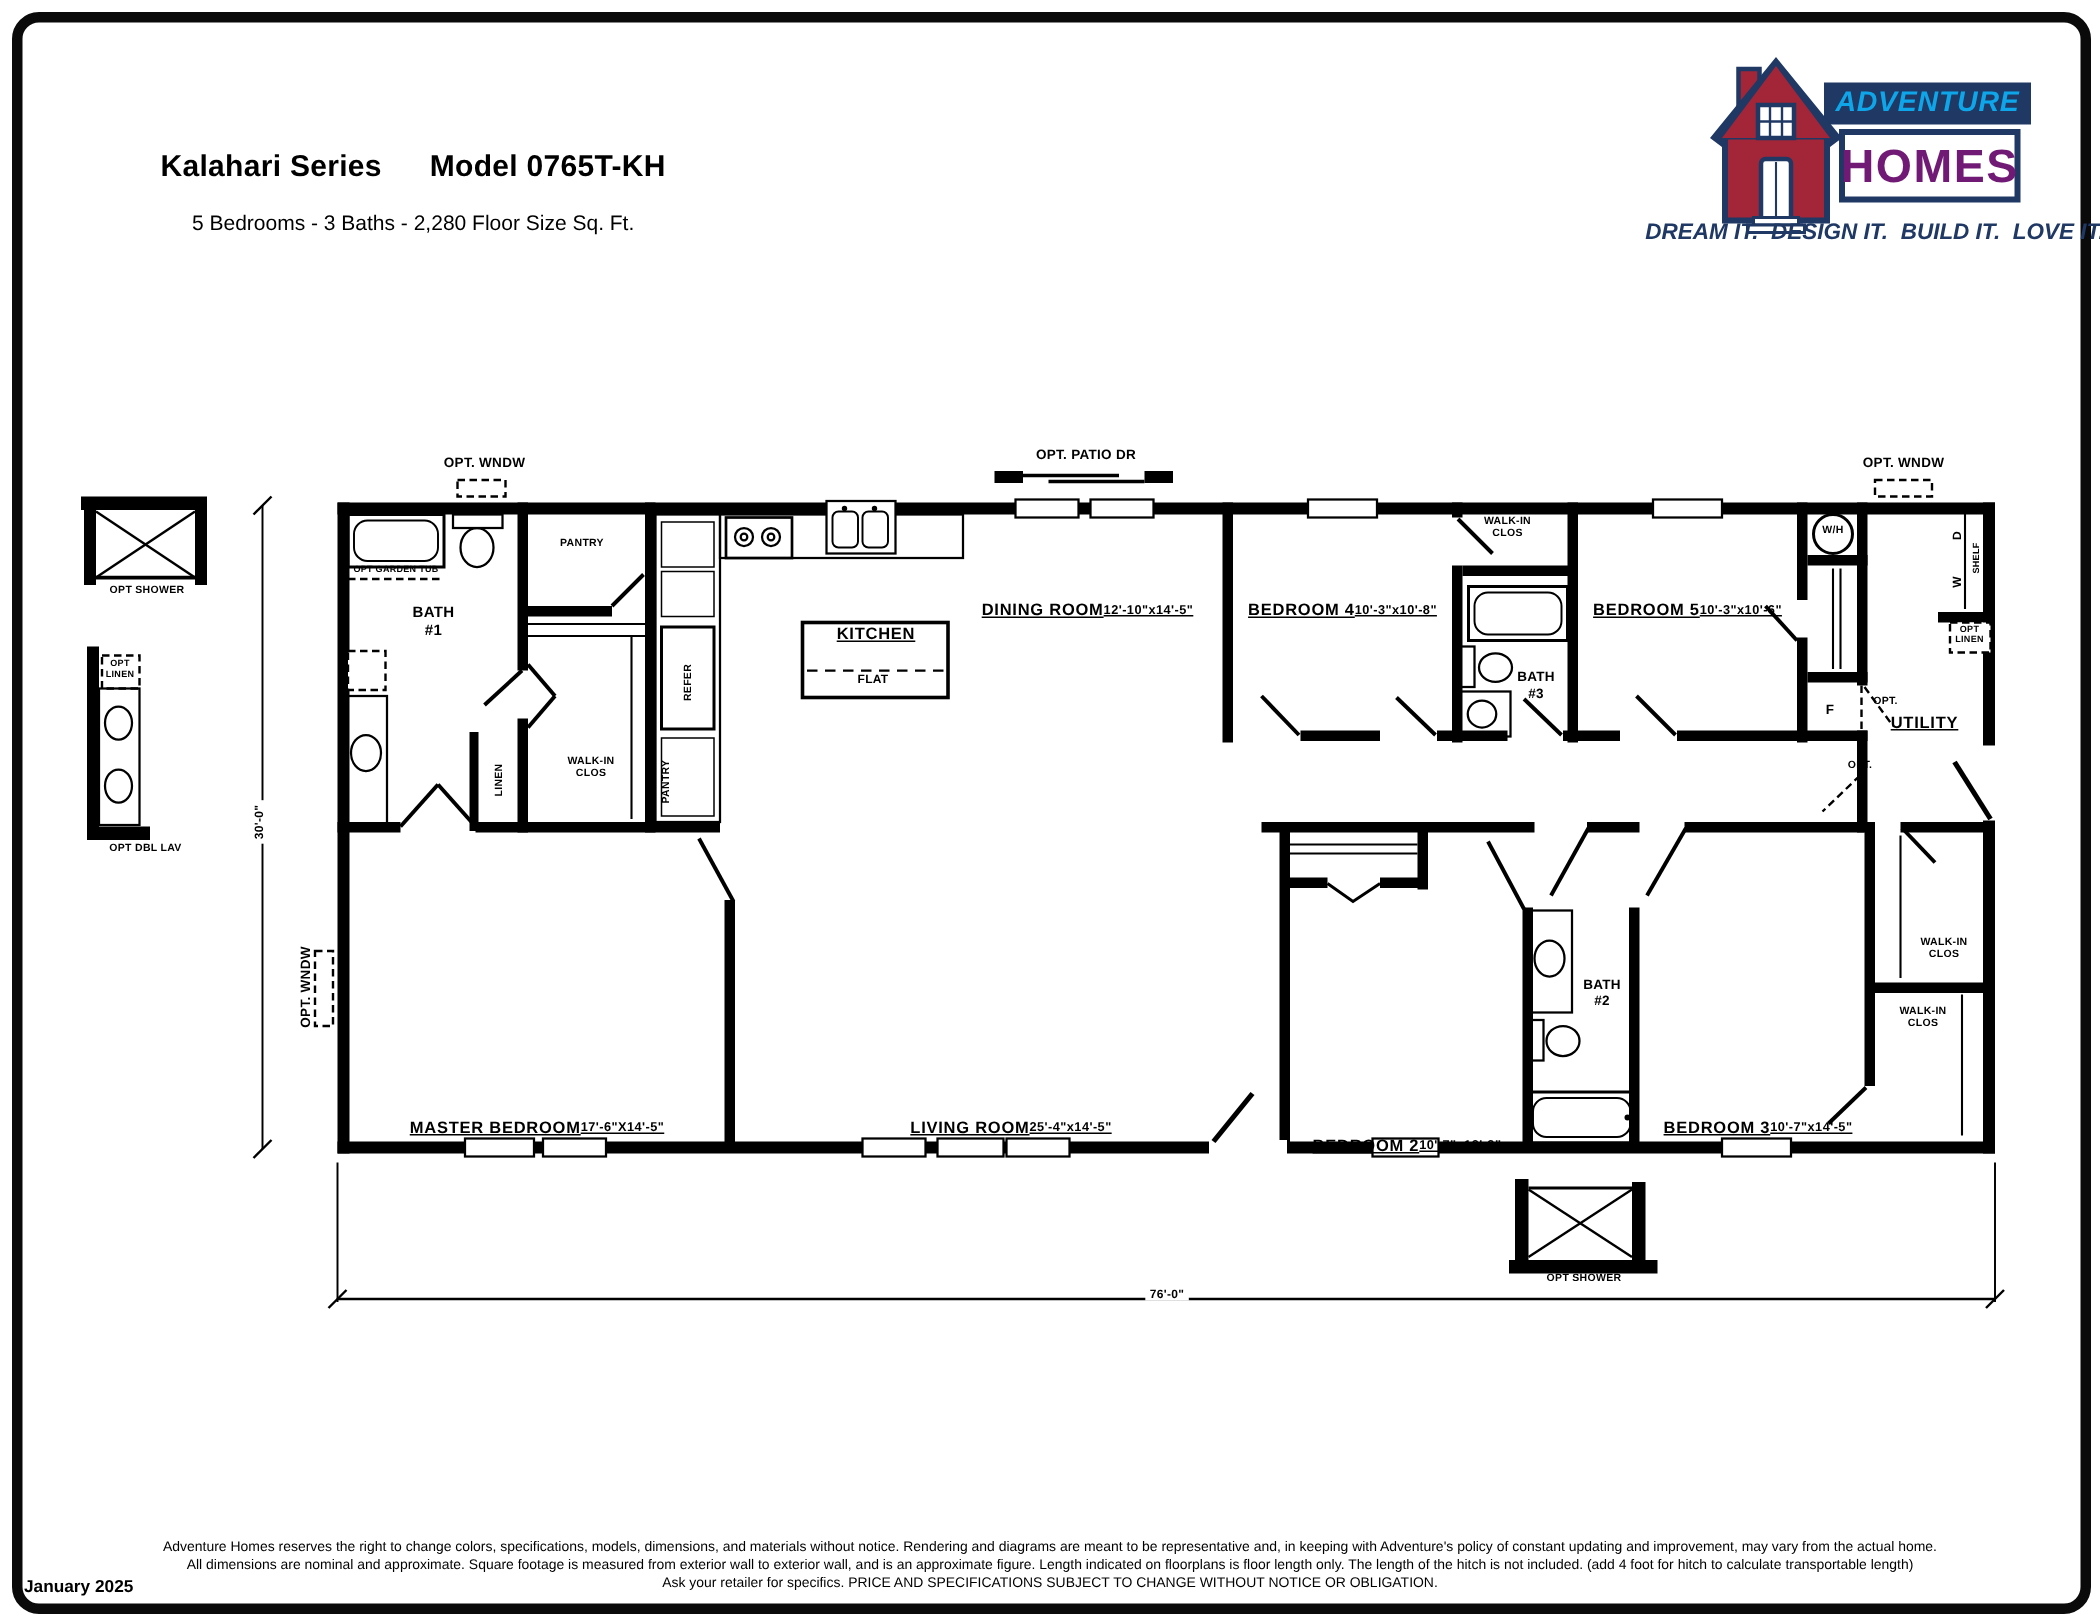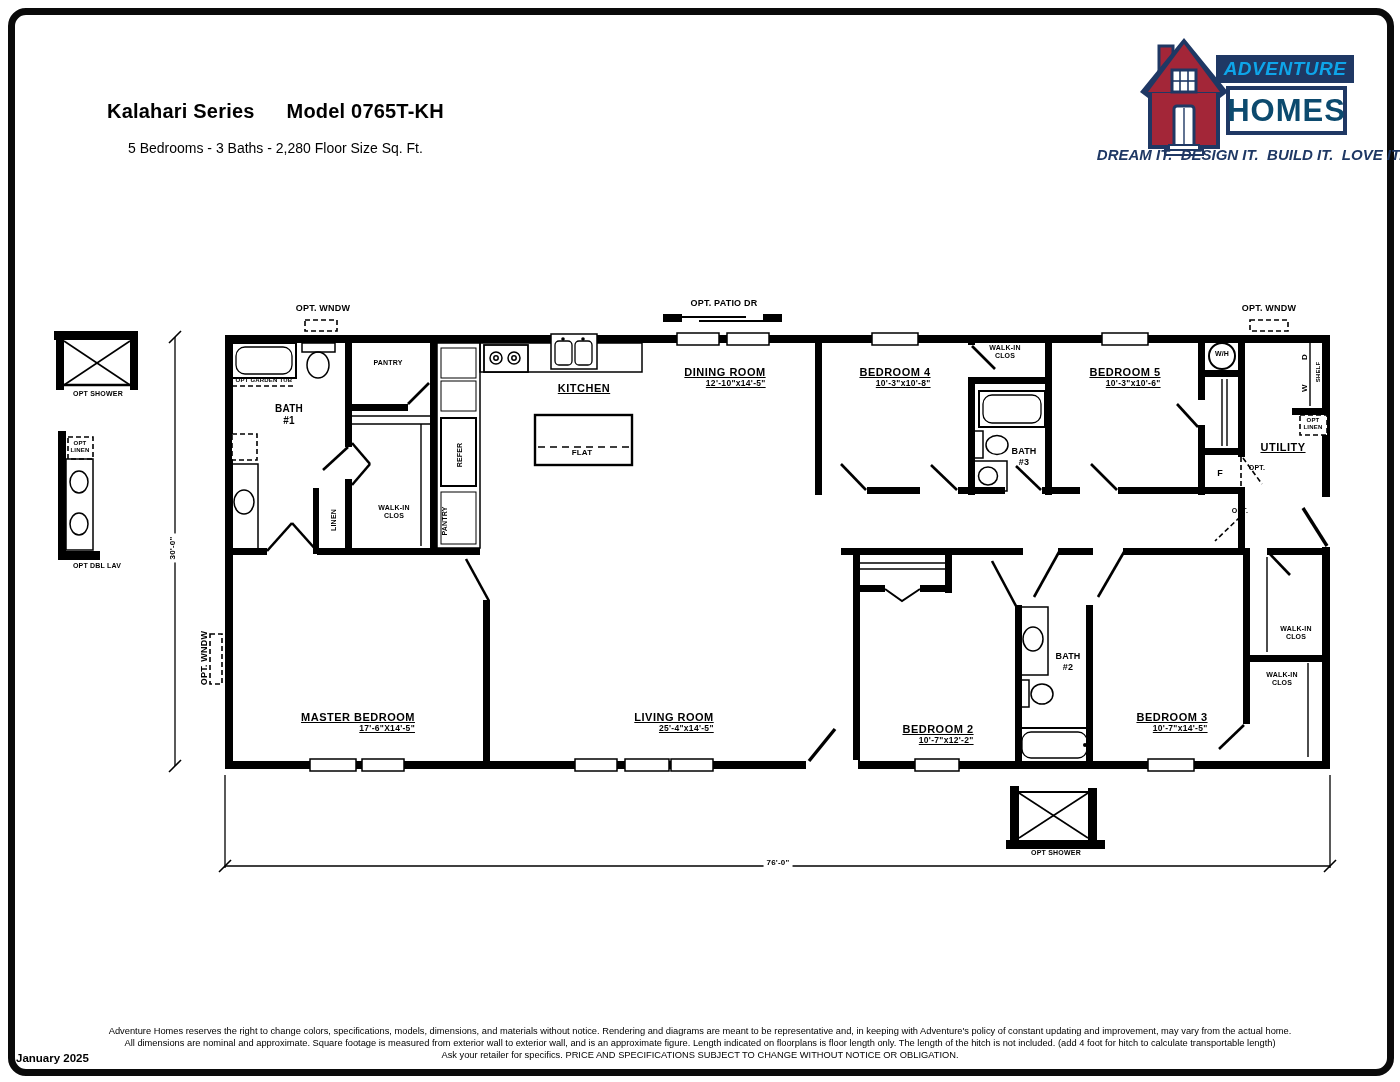--- a/index.html
+++ b/index.html
@@ -6,28 +6,28 @@
   body{width:1400px;height:1082px;position:relative;font-family:"Liberation Sans",sans-serif;overflow:hidden;}
   .frame{position:absolute;left:8px;top:8px;width:1372px;height:1054px;border:7px solid #0a0a0a;border-radius:18px;}
   
   .header{position:absolute;left:107px;top:100px;color:#000;text-align:center;}
   .titlerow{display:flex;gap:32px;font-size:20px;font-weight:700;letter-spacing:.2px;}
   .specs{font-size:14px;margin-top:17px;}
   
   .banner{position:absolute;left:1216px;top:55px;width:138px;height:28px;background:#1f3864;display:flex;align-items:center;justify-content:center;}
   .banner span{color:#0ea5e9;font-weight:700;font-size:19px;letter-spacing:.5px;font-style:italic;}
   .homesbox{position:absolute;left:1226px;top:86px;width:121px;height:49px;background:#fff;border:4px solid #1f3864;box-sizing:border-box;display:flex;align-items:center;justify-content:center;}
-  .homesbox span{color:#0c4a6e;font-weight:700;font-size:31px;letter-spacing:1px;}
+  .homesbox span{color:#701a75;font-weight:700;font-size:31px;letter-spacing:1px;}
   .tagline{position:absolute;left:1250px;top:146px;transform:translateX(-50%);white-space:pre;color:#1f3864;font-weight:700;font-style:italic;font-size:15px;}
   .house{position:absolute;left:1138px;top:34px;}
   
   .lbl{position:absolute;transform:translateX(-50%);color:#000;font-weight:700;text-align:center;white-space:pre-line;line-height:1.18;letter-spacing:.2px;}
   .rot{transform:translate(-50%,-50%) rotate(-90deg);white-space:nowrap;}
   .s5{font-size:6px;}.s6{font-size:7px;}.s7{font-size:8px;}.s8{font-size:9px;}.s9{font-size:10px;}
-  .room-label{position:absolute;transform:translateX(-50%);display:flex;flex-direction:column;align-items:flex-end;color:#000;}
+  .room-label{position:absolute;transform:translateX(-50%);display:flex;flex-direction:row;align-items:flex-start;color:#000;margin-top:35px;}
   .rn{font-size:11px;font-weight:700;text-decoration:underline;letter-spacing:.5px;white-space:nowrap;}
   .rd{font-size:8.5px;font-weight:700;text-decoration:underline;letter-spacing:.3px;white-space:nowrap;}
   .whitebg{background:#fff;padding:0 3px;}
   
   .footer{position:absolute;left:50%;top:1026px;transform:translateX(-50%);width:1230px;text-align:center;font-size:9.3px;line-height:1.28;color:#000;}
   .date{position:absolute;left:16px;top:1052px;font-size:11.5px;font-weight:700;color:#000;}
 </style>
 </head>
 <body>
 

